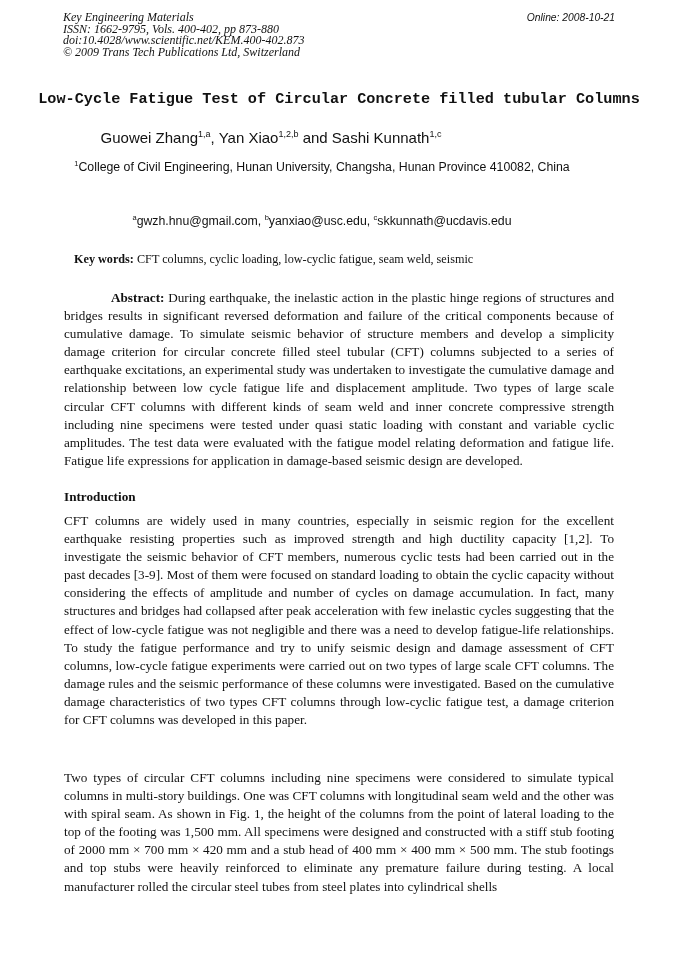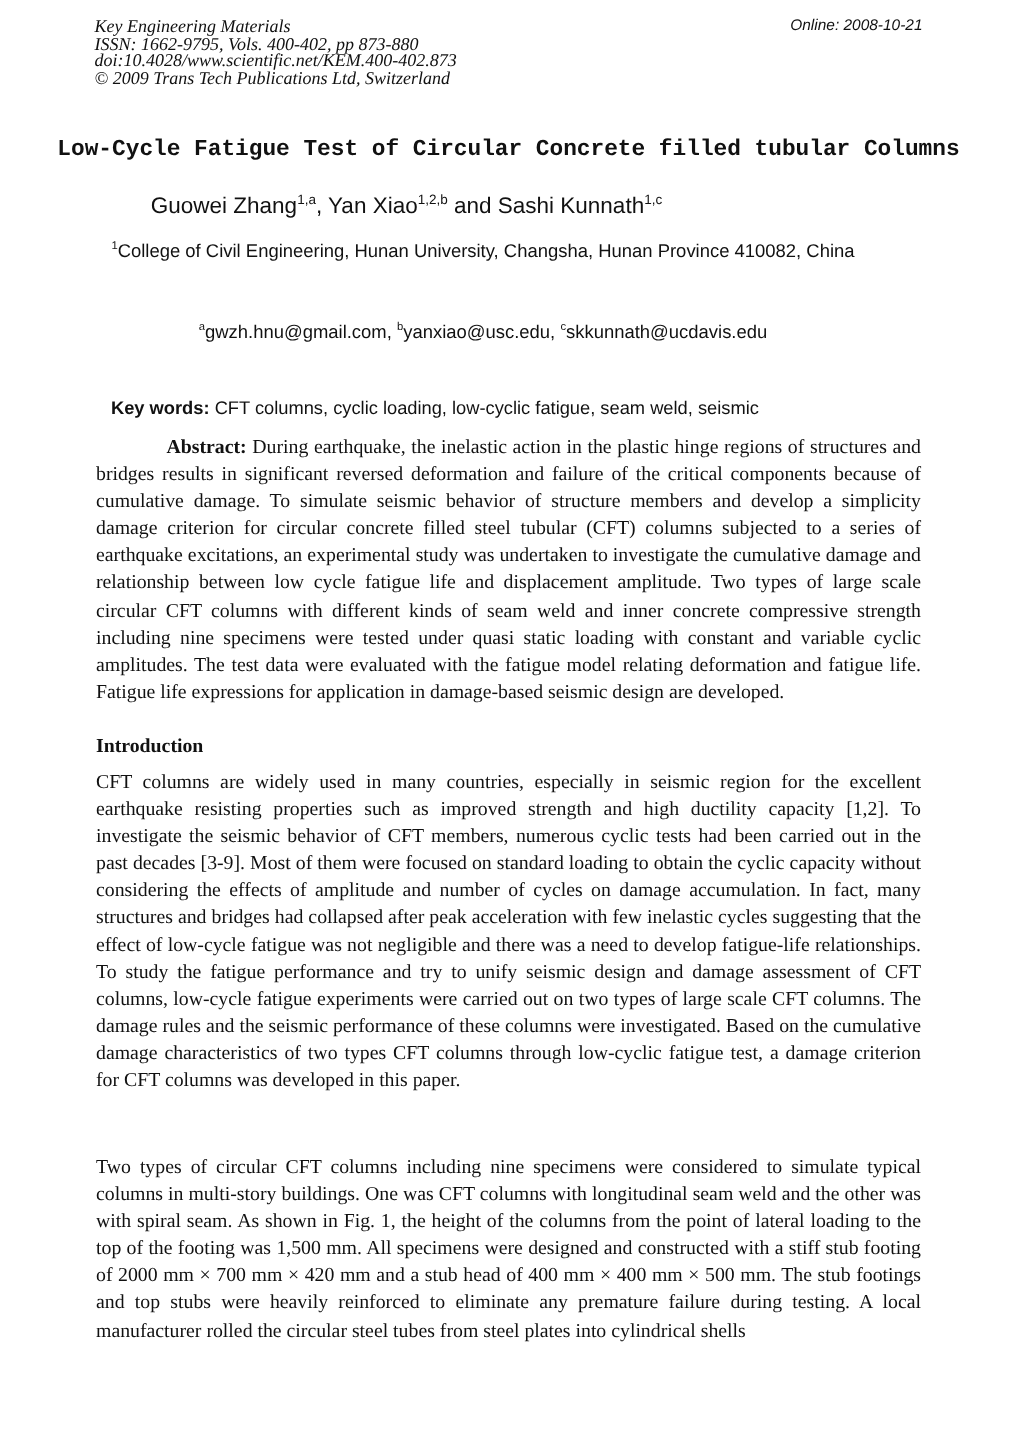--- a/index.html
+++ b/index.html
@@ -6,21 +6,21 @@
   body { width: 678px; height: 959px; position: relative; overflow: hidden; color: #111; }
   .page { position: absolute; left: 0; top: 0; width: 678px; height: 959px; }
   .hdr-left { position: absolute; left: 63px; top: 12px; font-family: "Liberation Serif", serif; font-style: italic; font-size: 12px; line-height: 11.6px; color: #111; }
   .hdr-left div { white-space: nowrap; }
   .hdr-right { position: absolute; right: 63px; top: 12px; font-family: Liberation Sans, sans-serif; font-style: italic; font-size: 10.3px; line-height: 11.6px; }
   .title { position: absolute; left: 0; width: 678px; top: 90px; text-align: center; font-family: Liberation Mono, monospace; font-weight: bold; font-size: 15.2px; }
   .authors { position: absolute; left: 0; width: 542px; top: 129px; text-align: center; font-family: "Liberation Sans", sans-serif; font-size: 15px; }
   .authors sup { font-size: 9px; vertical-align: 6px; line-height: 0; }
   .affil { position: absolute; left: 0; width: 604px; text-align: center; font-family: "Liberation Sans", sans-serif; font-size: 12.3px; margin-left: 20px; }
   .affil sup { font-size: 7.5px; vertical-align: 5px; line-height: 0; }
-  .keywords { position: absolute; left: 64px; top: 265px; font-family: Liberation Sans, sans-serif; font-size: 12.2px; white-space: nowrap; padding-left: 10px; }
+  .keywords { position: absolute; left: 64px; top: 252px; font-family: Liberation Serif, serif; font-size: 12.2px; white-space: nowrap; padding-left: 10px; }
   .keywords b { font-weight: bold; }
   .para { position: absolute; left: 64px; width: 550px; font-family: "Liberation Serif", serif; font-size: 13.2px; line-height: 18.1px; text-align: justify; }
   .para .lbl { font-weight: bold; margin-left: 47px; }
   .heading { position: absolute; left: 64px; font-family: "Liberation Serif", serif; font-weight: bold; font-size: 13.2px; }
 </style>
 </head>
 <body>
 
 <div class="page">
 

